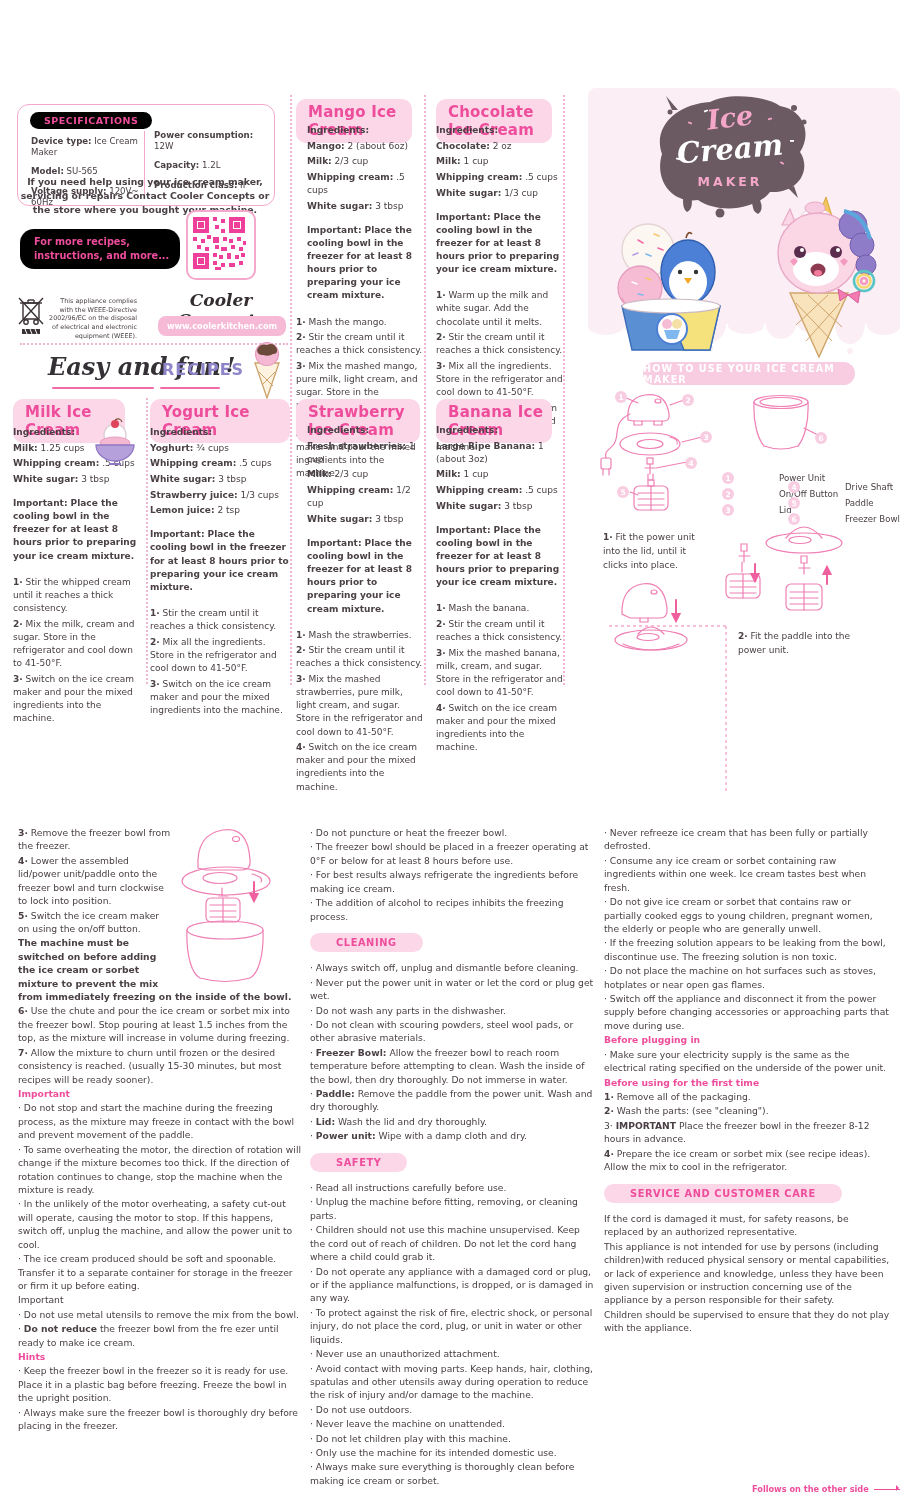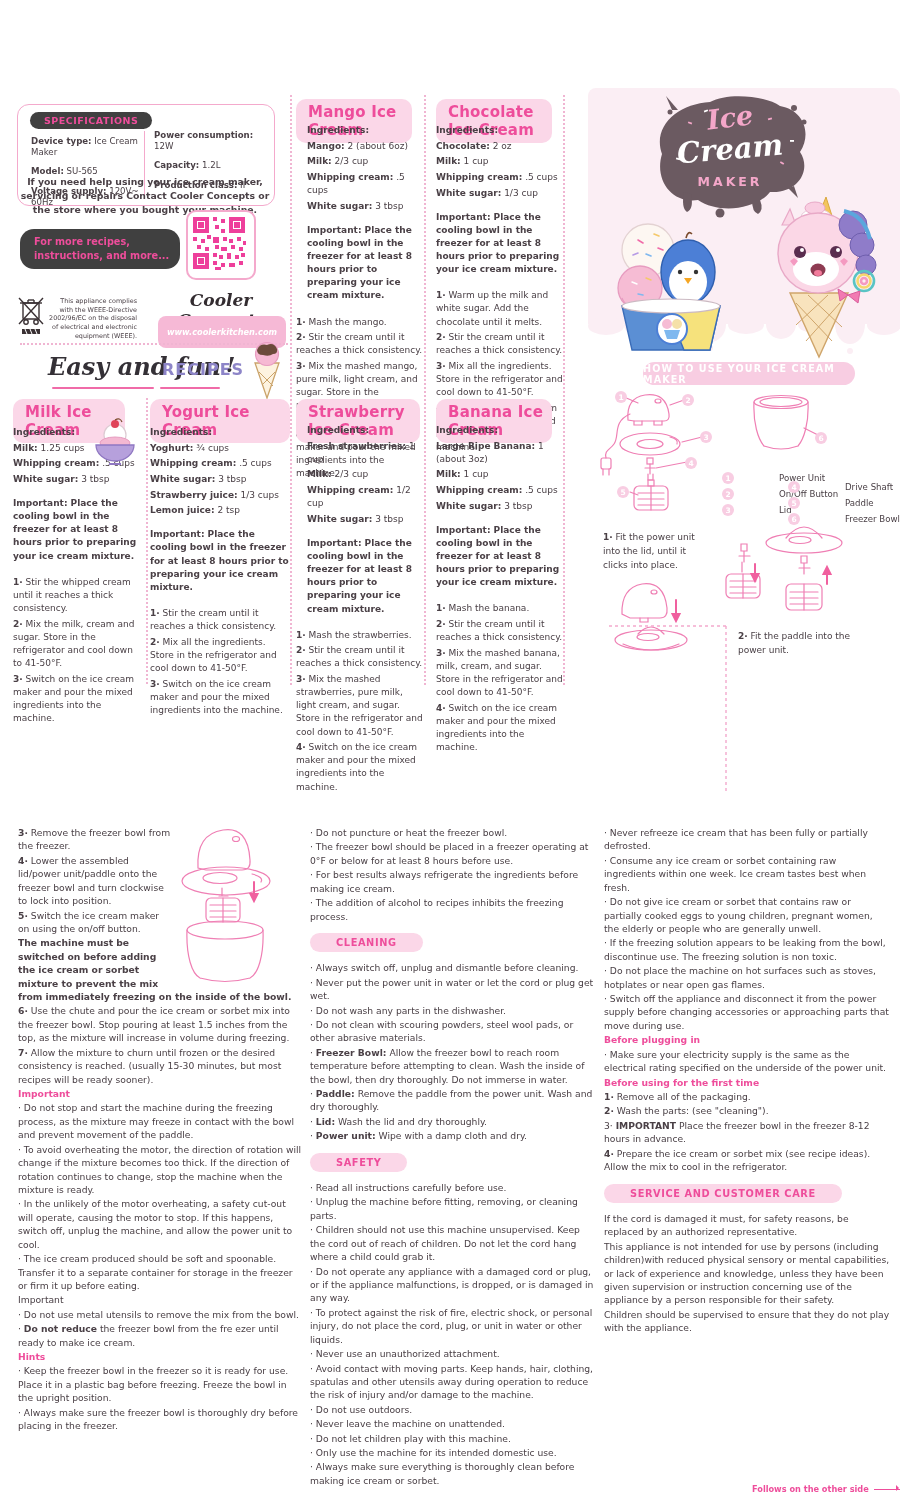--- a/index.html
+++ b/index.html
@@ -1,20 +1,20 @@
 <!DOCTYPE html>
 <html><head>
 <meta charset="utf-8">
 <style>
   html,body{margin:0;padding:0;background:#fff;}
   .page{position:relative;width:900px;height:1500px;background:#fff;overflow:hidden;
         font-family:"DejaVu Sans","Liberation Sans",sans-serif;color:#4a4046;}
   .abs{position:absolute;}
   
-  .pill{background:#404040;color:#ee4d9b;font-weight:bold;border-radius:12px;}
+  .pill{background:#000000;color:#ee4d9b;font-weight:bold;border-radius:12px;}
   .rpill{position:absolute;background:#fbd7e8;color:#ee4d9b;font-weight:bold;
          font-size:15px;border-radius:10px;padding:4px 0 4px 12px;letter-spacing:.2px;}
   
   .line{font-size:9px;line-height:1.46;margin:0 0 2.5px;}
   .blk{margin:11px 0 13px;}
   .ind{padding-left:11px;}
   .gt{margin-top:12px;}
   .gt2{margin-top:6px;}
   .para{font-size:9.2px;line-height:1.46;margin:0 0 1px;}
   .hp{color:#ee4d9b;font-weight:bold;}
@@ -33,23 +33,23 @@
   .helptext{position:absolute;left:18px;top:175px;width:254px;text-align:center;
             font-size:9.3px;font-weight:bold;line-height:1.5;}
   .promo{position:absolute;left:20px;top:229px;width:146px;height:40px;border-radius:14px;
          display:flex;align-items:center;padding-left:14px;font-size:9.7px;line-height:1.4;}
   .qrframe{position:absolute;left:186px;top:210px;width:66px;height:66px;background:#fff;
            border:2.5px solid #f4a9cc;border-radius:10px;}
   .weee-text{position:absolute;left:49px;top:297px;width:88px;font-size:6.4px;line-height:1.35;text-align:right;}
   .brand{position:absolute;left:152px;top:290px;width:138px;text-align:center;
          font-family:"DejaVu Serif","Liberation Serif",serif;font-style:italic;font-weight:bold;
          font-size:17px;color:#332c30;}
-  .urlpill{position:absolute;left:158px;top:316px;width:128px;height:32px;border-radius:8px;
+  .urlpill{position:absolute;left:158px;top:316px;width:128px;height:20px;border-radius:8px;
            background:#f6b9d6;color:#fff;font-weight:bold;font-size:8.2px;display:flex;
-           align-items:center;justify-content:center;font-style:italic;}
+           align-items:center;justify-content:center;}
   
   .script{font-family:"DejaVu Serif","Liberation Serif",serif;font-style:italic;font-weight:bold;
           color:#343036;}
   .bar{position:absolute;height:2.4px;background:#f06ba8;border-radius:2px;}
   
   .panel{position:absolute;left:588px;top:88px;width:312px;height:232px;background:#fbeef4;
          border-radius:8px 8px 0 0;}
   .howto-pill{position:absolute;left:643px;top:362px;width:212px;height:23px;border-radius:12px;
               background:#f8cde2;color:#fff;font-weight:bold;font-size:9.6px;letter-spacing:1.1px;
               display:flex;align-items:center;justify-content:center;}
@@ -517,21 +517,21 @@
       </svg>
     </div>
     <p class="para"><span></span><b>3·</b><span class="tt"> Remove the freezer bowl from the freezer.</span></p>
       <p class="para"><span></span><b>4·</b><span class="tt"> Lower the assembled lid/power unit/paddle onto the freezer bowl and turn clockwise to lock into position.</span></p>
       <p class="para"><span></span><b>5·</b><span class="tt"> Switch the ice cream maker on using the on/off button.</span></p>
       <p class="para"><span></span><b>The machine must be switched on before adding the ice cream or sorbet mixture to prevent the mix from immediately freezing on the inside of the bowl.</b><span class="tt"></span></p>
       <p class="para"><span></span><b>6·</b><span class="tt"> Use the chute and pour the ice cream or sorbet mix into the freezer bowl. Stop pouring at least 1.5 inches from the top, as the mixture will increase in volume during freezing.</span></p>
       <p class="para"><span></span><b>7·</b><span class="tt"> Allow the mixture to churn until frozen or the desired consistency is reached. (usually 15-30 minutes, but most recipes will be ready sooner).</span></p>
       <p class="para hp gt"><span></span><b></b><span class="tt">Important</span></p>
       <p class="para"><span></span><b></b><span class="tt">· Do not stop and start the machine during the freezing process, as the mixture may freeze in contact with the bowl and prevent movement of the paddle.</span></p>
-      <p class="para"><span></span><b></b><span class="tt">· To avoid overheating the motor, the direction of rotation will change if the mixture becomes too thick. If the direction of rotation continues to change, stop the machine when the mixture is ready.</span></p>
+      <p class="para"><span></span><b></b><span class="tt">· To same overheating the motor, the direction of rotation will change if the mixture becomes too thick. If the direction of rotation continues to change, stop the machine when the mixture is ready.</span></p>
       <p class="para"><span></span><b></b><span class="tt">· In the unlikely of the motor overheating, a safety cut-out will operate, causing the motor to stop. If this happens, switch off, unplug the machine, and allow the power unit to cool.</span></p>
       <p class="para"><span></span><b></b><span class="tt">· The ice cream produced should be soft and spoonable. Transfer it to a separate container for storage in the freezer or firm it up before eating.</span></p>
       <p class="para"><span></span><b></b><span class="tt">Important</span></p>
       <p class="para"><span></span><b></b><span class="tt">· Do not use metal utensils to remove the mix from the bowl.</span></p>
       <p class="para"><span>· </span><b>Do not reduce</b><span class="tt"> the freezer bowl from the fre ezer until ready to make ice cream.</span></p>
       <p class="para hp gt"><span></span><b></b><span class="tt">Hints</span></p>
       <p class="para"><span></span><b></b><span class="tt">· Keep the freezer bowl in the freezer so it is ready for use. Place it in a plastic bag before freezing. Freeze the bowl in the upright position.</span></p>
       <p class="para"><span></span><b></b><span class="tt">· Always make sure the freezer bowl is thoroughly dry before placing in the freezer.</span></p>
   </div>
 

